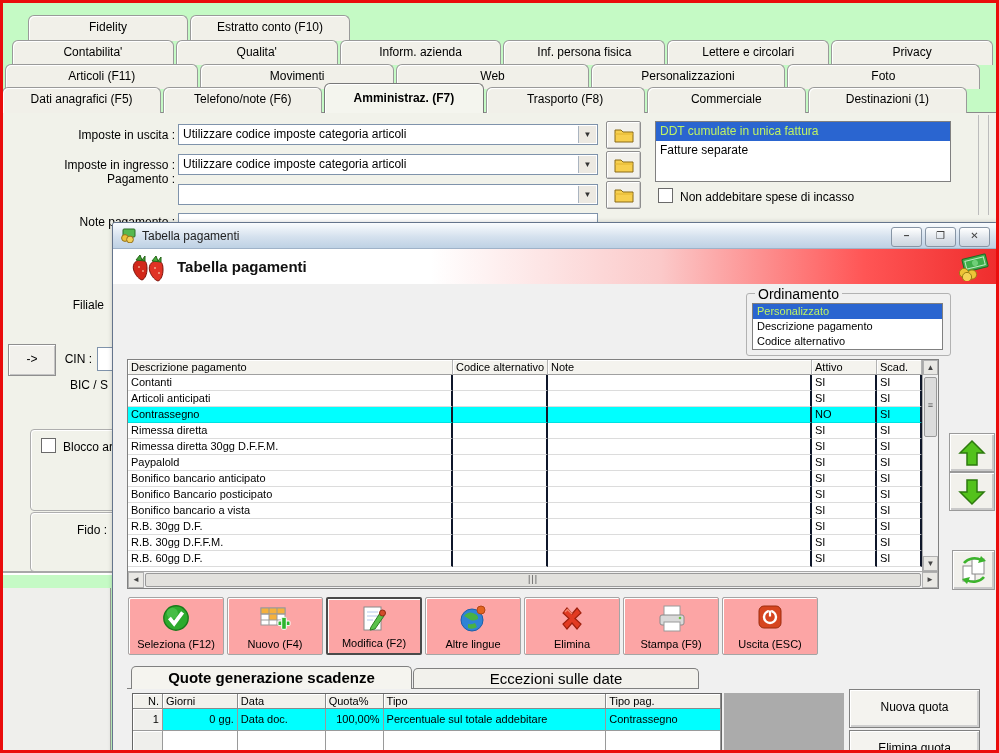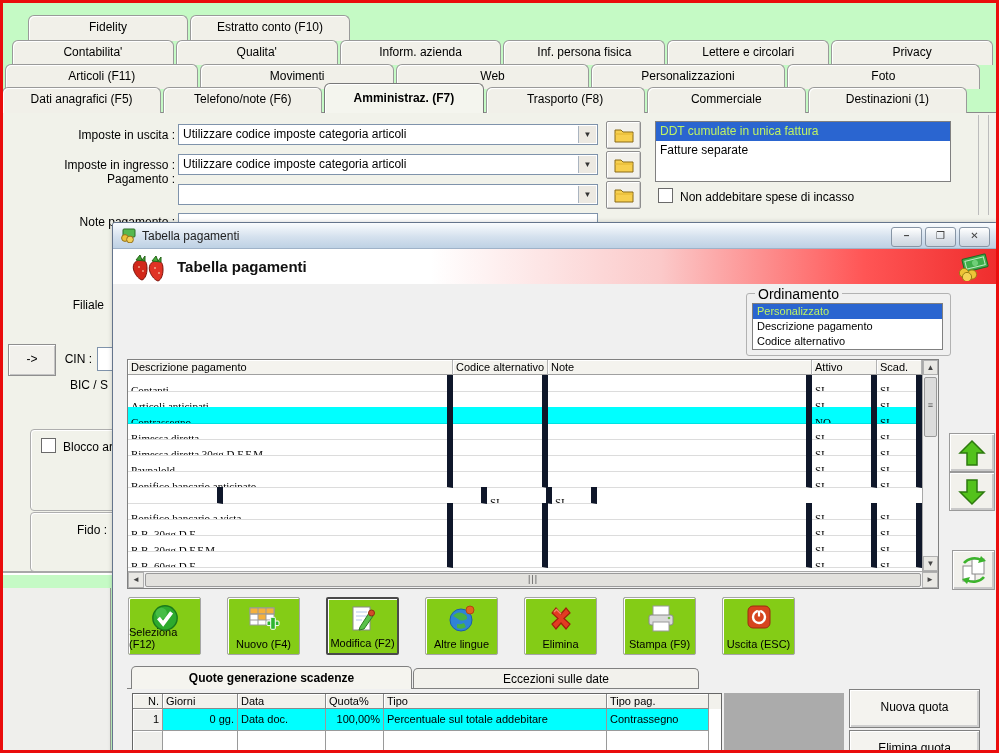--- a/index.html
+++ b/index.html
@@ -80,61 +80,61 @@
   
   #tablewrap{left:14px;top:136px;width:812px;height:230px;border:1px solid #808080;background:#fff;
         display:flex;flex-direction:column;box-sizing:border-box;}
   #tmain{display:flex;flex:1;overflow:hidden;}
   #tgrid{width:794px;}
   #thead{display:flex;height:15px;background:#f4f3ee;font-size:11px;}
   .th{box-sizing:border-box;border-right:1px solid #b2b2b2;border-bottom:1px solid #a0a0a0;
       box-shadow:inset 1px 1px 0 #fff;padding:0 3px;white-space:nowrap;overflow:hidden;line-height:14px;}
   .c0{width:325px;}.c1{width:95px;}.c2{width:264px;}.c3{width:65px;}.c4{width:45px;}
   .trow{display:flex;height:16px;font-size:11px;}
-  .tcell{box-sizing:border-box;border-right:6px solid #0f172a;border-bottom:1px solid #dcdcdc;
-      padding:8px 3px;white-space:nowrap;overflow:hidden;line-height:15px;font-family:Liberation Serif, serif;}
+  .tcell{box-sizing:border-box;border-right:2px solid #0f172a;border-bottom:1px solid #dcdcdc;
+      padding:0 3px;white-space:nowrap;overflow:hidden;line-height:15px;}
   .trow.selected .tcell{background:#00ffff;border-bottom-color:#00e2e2;}
   #vscroll{width:16px;background:#f1f1f1;border-left:1px solid #a8a8a8;position:relative;font-size:8px;color:#444;}
   .sarr{height:15px;background:#e9e8e4;border:1px solid #b0b0b0;box-sizing:border-box;text-align:center;line-height:13px;}
   #vthumb{position:absolute;left:1px;right:1px;top:17px;height:58px;background:#dcdcdc;border:1px solid #9a9a9a;
       border-radius:2px;text-align:center;line-height:54px;font-size:9px;color:#555;}
   #vs-down{position:absolute;bottom:0;left:0;right:0;}
   #hscroll{height:16px;border-top:1px solid #a8a8a8;background:#f1f1f1;display:flex;font-size:8px;color:#444;}
   #hscroll .sarr{width:16px;height:100%;line-height:14px;}
   #hthumb{flex:1;background:#e2e1dd;border:1px solid #9a9a9a;border-radius:2px;margin:1px;
       text-align:center;line-height:11px;font-size:9px;color:#555;letter-spacing:1px;}
 
   .gbtn{position:absolute;left:836px;width:44px;height:37px;background:#f2f1ec;border:1px solid #9a9a9a;
       box-shadow:inset 1px 1px 0 #fff, inset -2px -2px 0 #c9c9c9;display:flex;align-items:center;justify-content:center;}
   #btn-up{top:210px;} #btn-down{top:249px;}
   #btn-refresh{position:absolute;left:839px;top:327px;width:41px;height:38px;background:#f2f1ec;
       border:1px solid #9a9a9a;box-shadow:inset 1px 1px 0 #fff, inset -2px -2px 0 #c9c9c9;
       display:flex;align-items:center;justify-content:center;}
 
   
-  .tbtn{position:absolute;top:374px;width:73px;height:58px;background:#84cc16;border:1px solid #a5a5a5;
+  .tbtn{position:absolute;top:374px;width:96px;height:58px;background:#fca5a5;border:1px solid #a5a5a5;
       border-radius:2px;box-shadow:inset 1px 1px 0 #fff;display:flex;flex-direction:column;
       align-items:center;justify-content:flex-end;padding-bottom:4px;box-sizing:border-box;font-size:11px;}
   .tbtn .ticon{position:absolute;top:5px;left:0;right:0;display:flex;justify-content:center;}
   #tb0{left:15px;} #tb1{left:114px;} #tb2{left:213px;border:2px solid #4a4a4a;} 
   #tb3{left:312px;} #tb4{left:411px;} #tb5{left:510px;} #tb6{left:609px;}
 
   
   .btab{position:absolute;box-sizing:border-box;border:1px solid #808080;border-bottom:none;
-      border-radius:5px 5px 0 0;background:#f2f1ec;text-align:center;font-size:12px;}
+      border-radius:5px 5px 0 0;background:#f2f1ec;text-align:center;font-size:15px;}
   #btab0{left:18px;top:443px;width:281px;height:23px;font-weight:bold;line-height:22px;background:#f5f4ef;z-index:2;}
   #btab1{left:300px;top:445px;width:286px;height:21px;line-height:20px;}
   #btabline{position:absolute;left:14px;top:465px;width:572px;height:1px;background:#808080;}
 
   #qtable{position:absolute;left:19px;top:470px;width:590px;border:1px solid #666;background:#fff;
       font-size:11px;box-sizing:border-box;}
   .qhead{display:flex;height:15px;background:#f2f1ec;}
   .qh{box-sizing:border-box;border-right:1px solid #8a8a8a;border-bottom:1px solid #8a8a8a;
       box-shadow:inset 1px 1px 0 #fff;padding:0 3px;white-space:nowrap;overflow:hidden;line-height:14px;}
-  .q0{width:30px;text-align:right;}.q1{width:75px;}.q2{width:88px;}.q3{width:58px;}.q4{width:223px;}.q5{width:102px;}
+  .q0{width:30px;text-align:right;}.q1{width:75px;}.q2{width:88px;}.q3{width:58px;}.q4{width:223px;}.q5{width:115px;}
   .qrow{display:flex;height:20px;}
   .qrow:first-of-type{height:22px;}
   .qcell{box-sizing:border-box;border-right:1px solid #9a9a9a;border-bottom:1px solid #9a9a9a;
       padding:0 3px;white-space:nowrap;overflow:hidden;line-height:20px;}
   .qcell.q0{background:#efefec;box-shadow:inset 1px 1px 0 #fff;}
   .qcell.q1,.qcell.q3{text-align:right;}
   .qrow.selected .qcell:not(.q0){background:#00ffff;}
   #qfiller{position:absolute;left:611px;top:470px;width:120px;height:61px;background:#ababab;}
   .sidebtn{position:absolute;left:736px;width:129px;height:37px;background:#f4f3ef;border:1px solid #808080;
       box-shadow:inset 1px 1px 0 #fff, inset -2px -2px 0 #cfcfcf;text-align:center;line-height:35px;font-size:12px;}
@@ -355,20 +355,21 @@
 
             <div class="trow">
               <div class="tcell c0">Bonifico bancario anticipato</div>
               <div class="tcell c1"></div>
               <div class="tcell c2"></div>
               <div class="tcell c3">SI</div>
               <div class="tcell c4">SI</div>
             </div>
 
             <div class="trow">
+              <div class="tcell c0">Bonifico Bancario posticipato</div>
               <div class="tcell c1"></div>
               <div class="tcell c2"></div>
               <div class="tcell c3">SI</div>
               <div class="tcell c4">SI</div>
             </div>
 
             <div class="trow">
               <div class="tcell c0">Bonifico bancario a vista</div>
               <div class="tcell c1"></div>
               <div class="tcell c2"></div>

